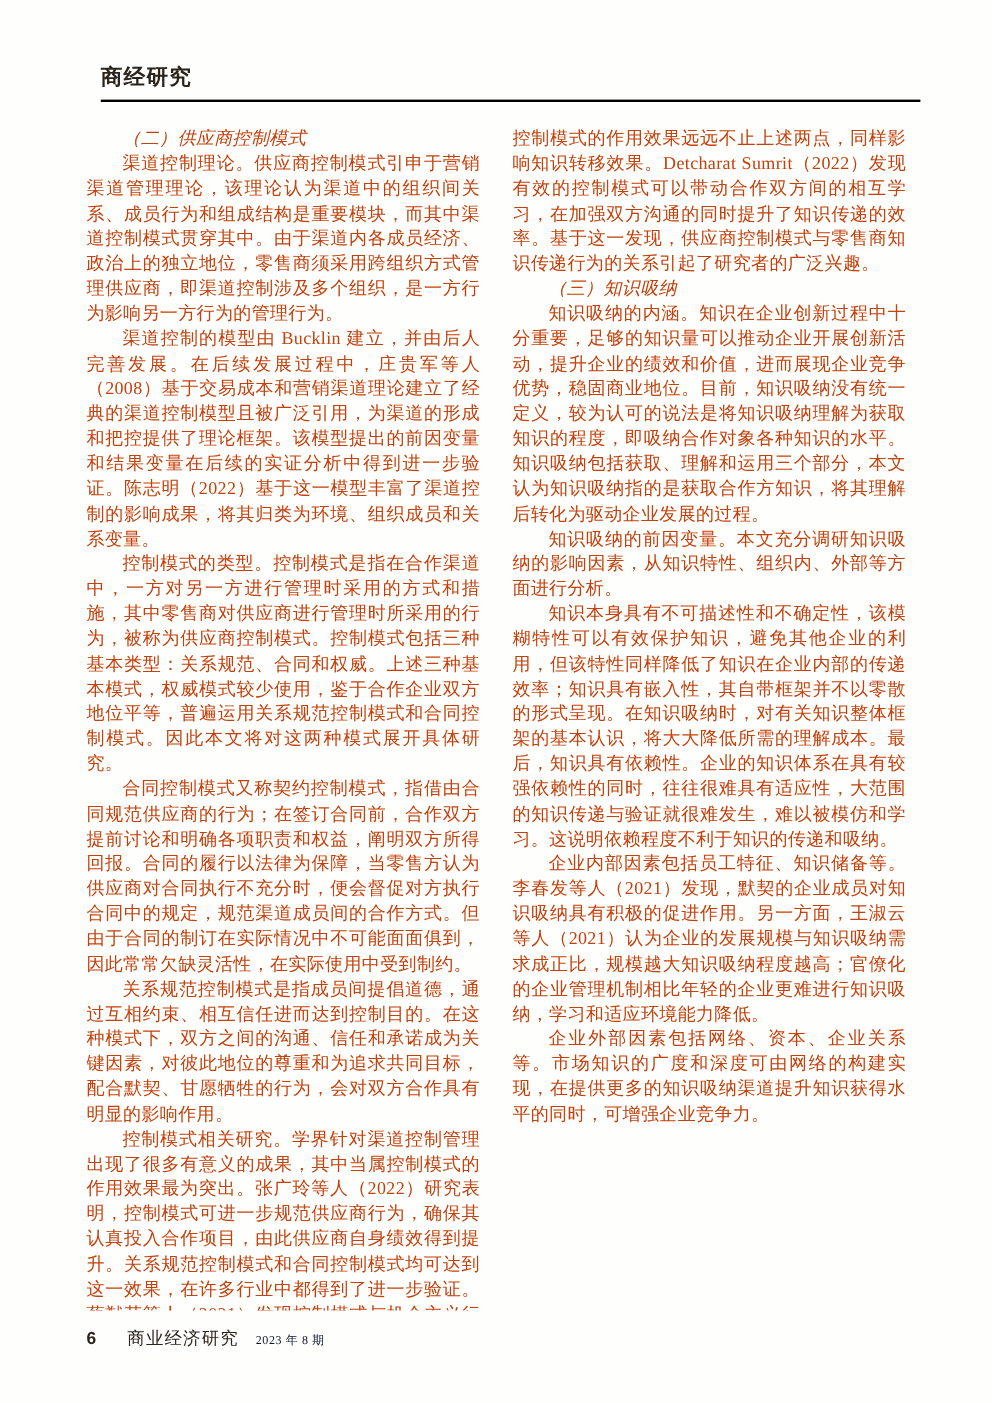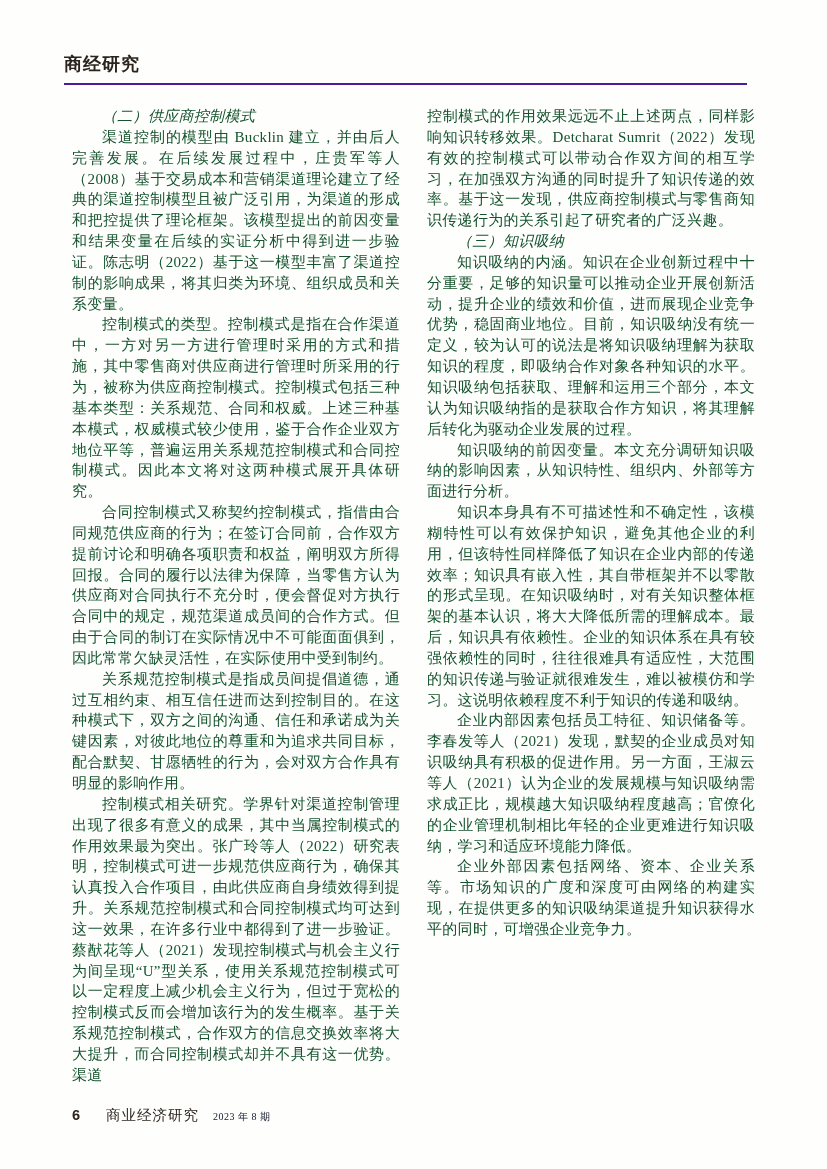--- a/index.html
+++ b/index.html
@@ -12,24 +12,24 @@
   }
   .page {
     position: relative;
     width: 827px;
     height: 1169px;
     background: #fefefd;
   }
   
   .page-header {
     position: absolute;
-    left: 64px;
+    left: 84px;
     top: 52px;
     width: 683px;
-    border-bottom: 2px solid #4c1d95;
+    border-bottom: 2px solid #000000;
     padding-bottom: 7px;
   }
   .page-header .section-title {
     font-family: "Liberation Sans", "DejaVu Sans", sans-serif;
     font-weight: bold;
     font-size: 18px;
     letter-spacing: 1px;
     color: #2b241d;
   }
   
@@ -47,21 +47,21 @@
     width: 328px;
     height: 100%;
     overflow: hidden;
   }
   .col p {
     font-size: 15px;
     line-height: 20.85px;
     text-align: justify;
     text-justify: inter-ideograph;
     letter-spacing: 0.02em;
-    color: #14532d;
+    color: #c2410c;
   }
   .col p.indent { text-indent: 2em; }
   .col p.kai {
     font-style: italic;
     text-indent: 2em;
   }
   
   .page-footer {
     position: absolute;
     left: 72px;
@@ -97,20 +97,21 @@
 <div class="page">
 
   <div class="page-header">
     <span class="section-title">商经研究</span>
   </div>
 
   <div class="content">
 
     <div class="col">
       <p class="kai">（二）供应商控制模式</p>
+      <p class="indent">渠道控制理论。供应商控制模式引申于营销渠道管理理论，该理论认为渠道中的组织间关系、成员行为和组成结构是重要模块，而其中渠道控制模式贯穿其中。由于渠道内各成员经济、政治上的独立地位，零售商须采用跨组织方式管理供应商，即渠道控制涉及多个组织，是一方行为影响另一方行为的管理行为。</p>
       <p class="indent">渠道控制的模型由 Bucklin 建立，并由后人完善发展。在后续发展过程中，庄贵军等人（2008）基于交易成本和营销渠道理论建立了经典的渠道控制模型且被广泛引用，为渠道的形成和把控提供了理论框架。该模型提出的前因变量和结果变量在后续的实证分析中得到进一步验证。陈志明（2022）基于这一模型丰富了渠道控制的影响成果，将其归类为环境、组织成员和关系变量。</p>
       <p class="indent">控制模式的类型。控制模式是指在合作渠道中，一方对另一方进行管理时采用的方式和措施，其中零售商对供应商进行管理时所采用的行为，被称为供应商控制模式。控制模式包括三种基本类型：关系规范、合同和权威。上述三种基本模式，权威模式较少使用，鉴于合作企业双方地位平等，普遍运用关系规范控制模式和合同控制模式。因此本文将对这两种模式展开具体研究。</p>
       <p class="indent">合同控制模式又称契约控制模式，指借由合同规范供应商的行为；在签订合同前，合作双方提前讨论和明确各项职责和权益，阐明双方所得回报。合同的履行以法律为保障，当零售方认为供应商对合同执行不充分时，便会督促对方执行合同中的规定，规范渠道成员间的合作方式。但由于合同的制订在实际情况中不可能面面俱到，因此常常欠缺灵活性，在实际使用中受到制约。</p>
       <p class="indent">关系规范控制模式是指成员间提倡道德，通过互相约束、相互信任进而达到控制目的。在这种模式下，双方之间的沟通、信任和承诺成为关键因素，对彼此地位的尊重和为追求共同目标，配合默契、甘愿牺牲的行为，会对双方合作具有明显的影响作用。</p>
       <p class="indent">控制模式相关研究。学界针对渠道控制管理出现了很多有意义的成果，其中当属控制模式的作用效果最为突出。张广玲等人（2022）研究表明，控制模式可进一步规范供应商行为，确保其认真投入合作项目，由此供应商自身绩效得到提升。关系规范控制模式和合同控制模式均可达到这一效果，在许多行业中都得到了进一步验证。蔡猷花等人（2021）发现控制模式与机会主义行为间呈现“U”型关系，使用关系规范控制模式可以一定程度上减少机会主义行为，但过于宽松的控制模式反而会增加该行为的发生概率。基于关系规范控制模式，合作双方的信息交换效率将大大提升，而合同控制模式却并不具有这一优势。渠道</p>
     </div>
 
     <div class="col">
       <p>控制模式的作用效果远远不止上述两点，同样影响知识转移效果。Detcharat Sumrit（2022）发现有效的控制模式可以带动合作双方间的相互学习，在加强双方沟通的同时提升了知识传递的效率。基于这一发现，供应商控制模式与零售商知识传递行为的关系引起了研究者的广泛兴趣。</p>
       <p class="kai">（三）知识吸纳</p>

